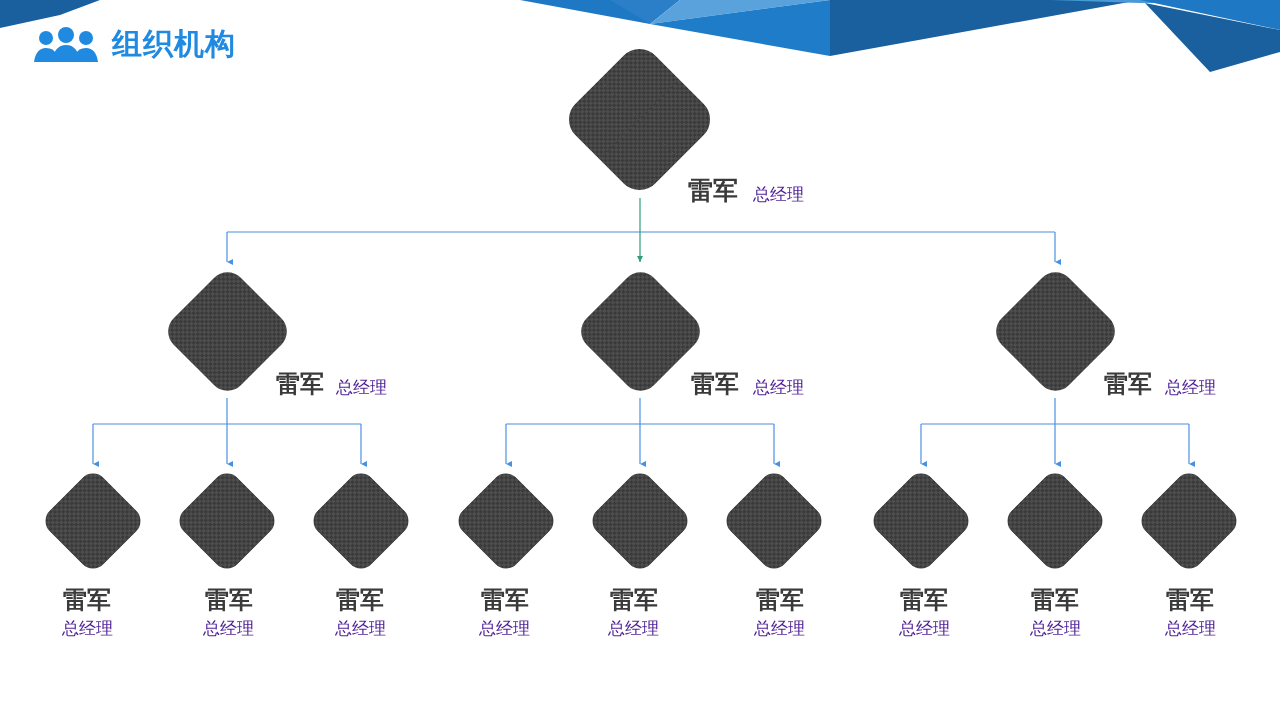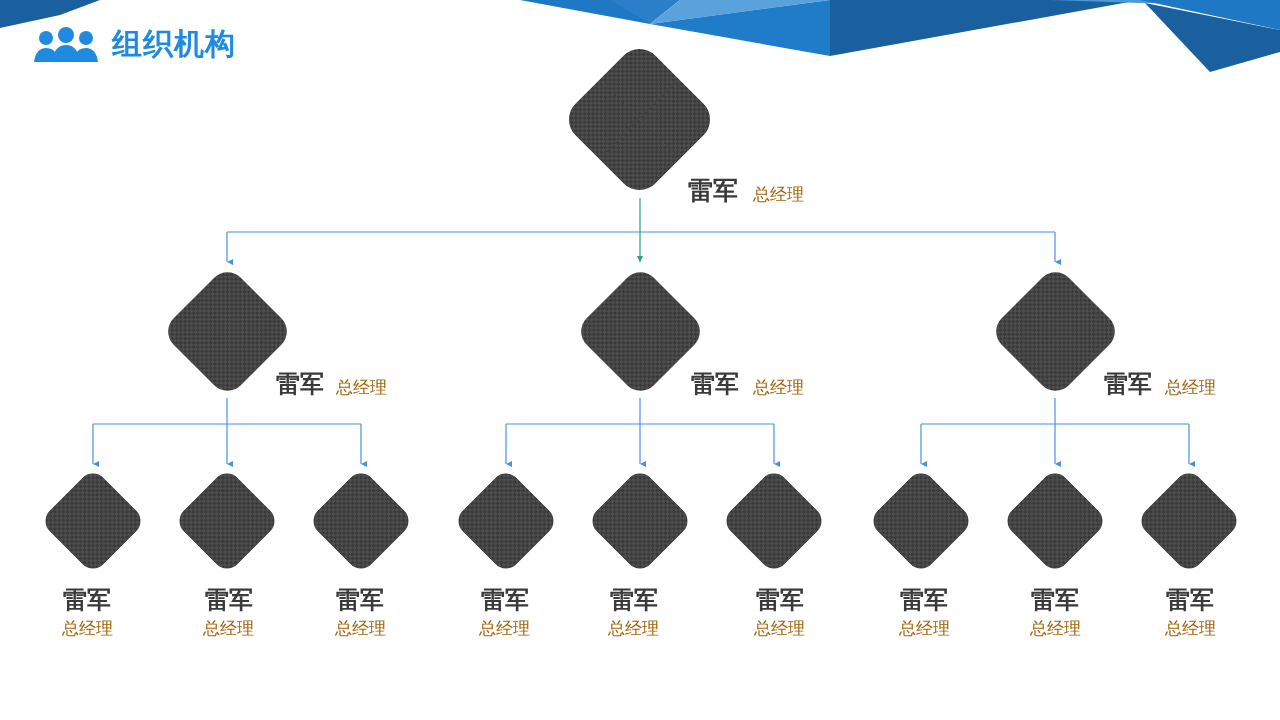--- a/index.html
+++ b/index.html
@@ -11,21 +11,21 @@
   .title { margin-left:14px; font-size:30px; font-weight:bold; color:#1f8ae0; letter-spacing:1px; }
   .links { position:absolute; left:0; top:0; width:1280px; height:720px; }
   .node { position:absolute; }
   .diamond { position:absolute; border-radius:20%; transform:rotate(45deg);
      background-color:#3a3a3a;
      background-image:
        linear-gradient(45deg, #505050 25%, transparent 25%, transparent 75%, #505050 75%),
        linear-gradient(45deg, #505050 25%, transparent 25%, transparent 75%, #505050 75%);
      background-size:6px 6px; background-position:0 0, 3px 3px; }
   .name { position:absolute; font-weight:bold; color:#3a3a3a; white-space:nowrap;text-align:right; }
-  .role { position:absolute; color:#a16207; white-space:nowrap; }
+  .role { position:absolute; color:#4c1d95; white-space:nowrap; }
 </style>
 </head>
 <body>
 
 <svg class="deco" viewBox="0 0 1280 80">
   <polygon points="0,0 100,0 60,15 0,28" fill="#1a5f9e"></polygon>
   <polygon points="520,0 650,0 650,24" fill="#1f78c4"></polygon>
   <polygon points="610,0 680,0 650,24" fill="#2a7fc8"></polygon>
   <polygon points="650,24 680,0 830,0 650,24" fill="#5aa2dc"></polygon>
   <polygon points="650,24 830,0 830,56" fill="#1f7cc8"></polygon>

